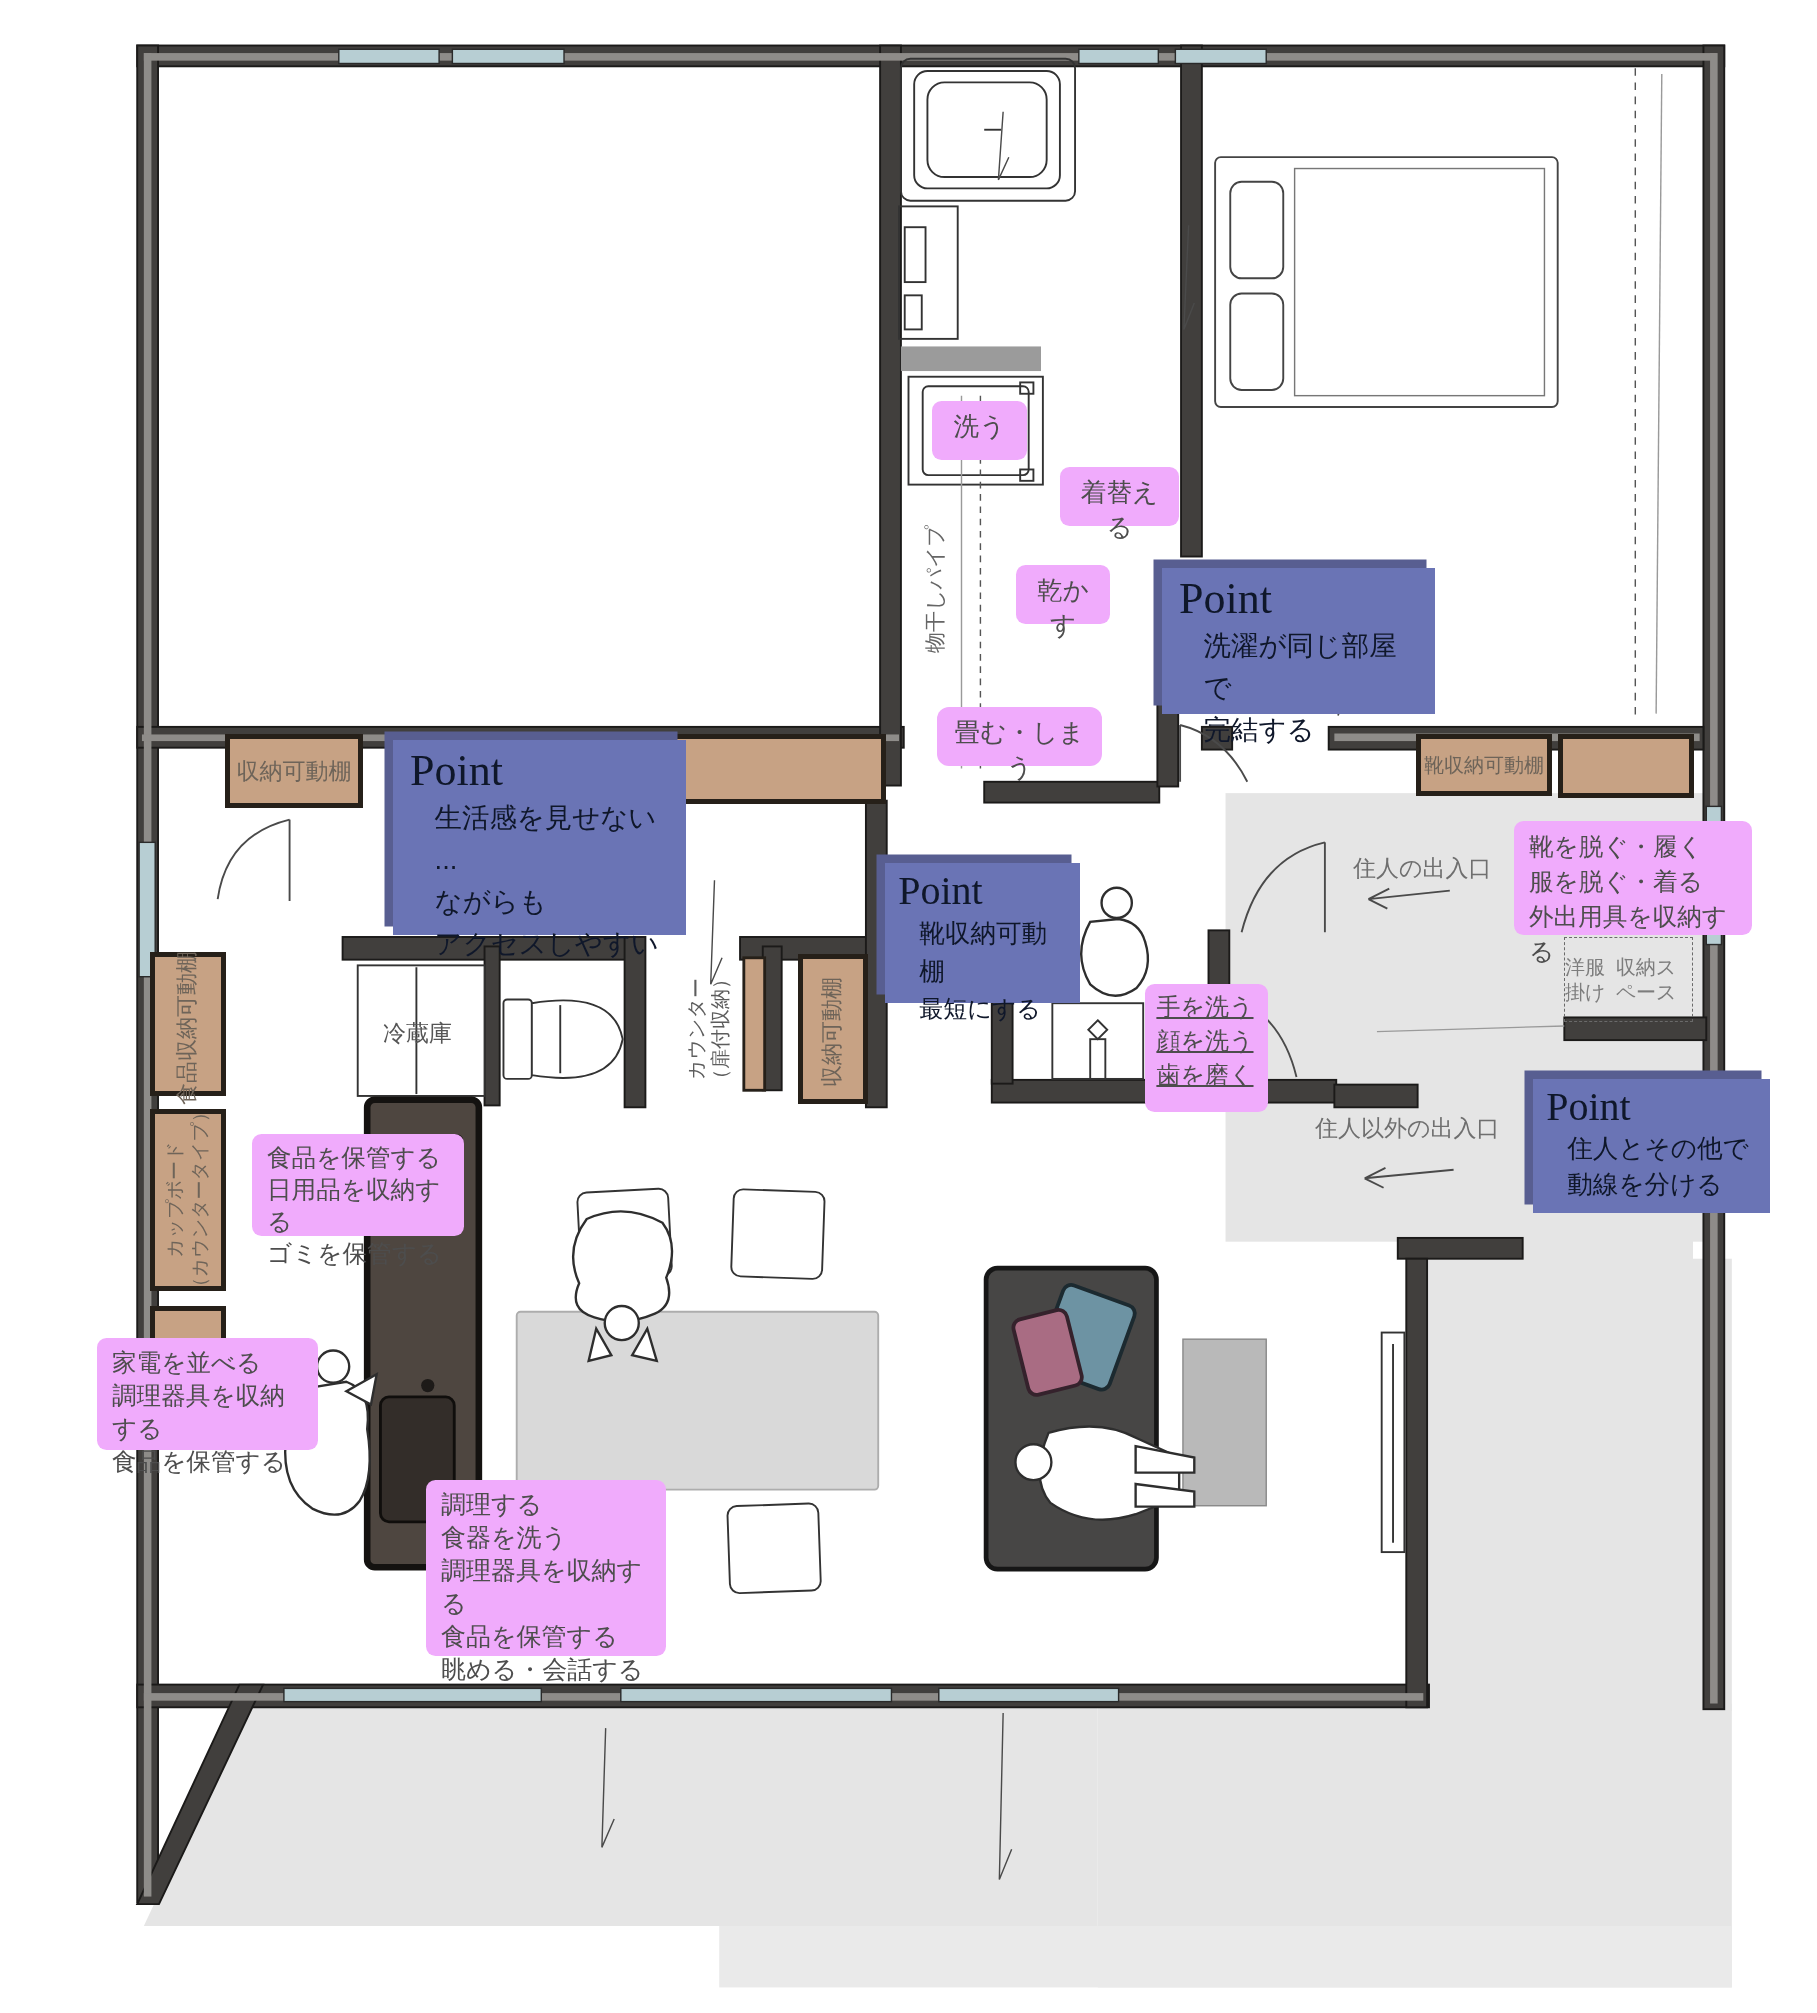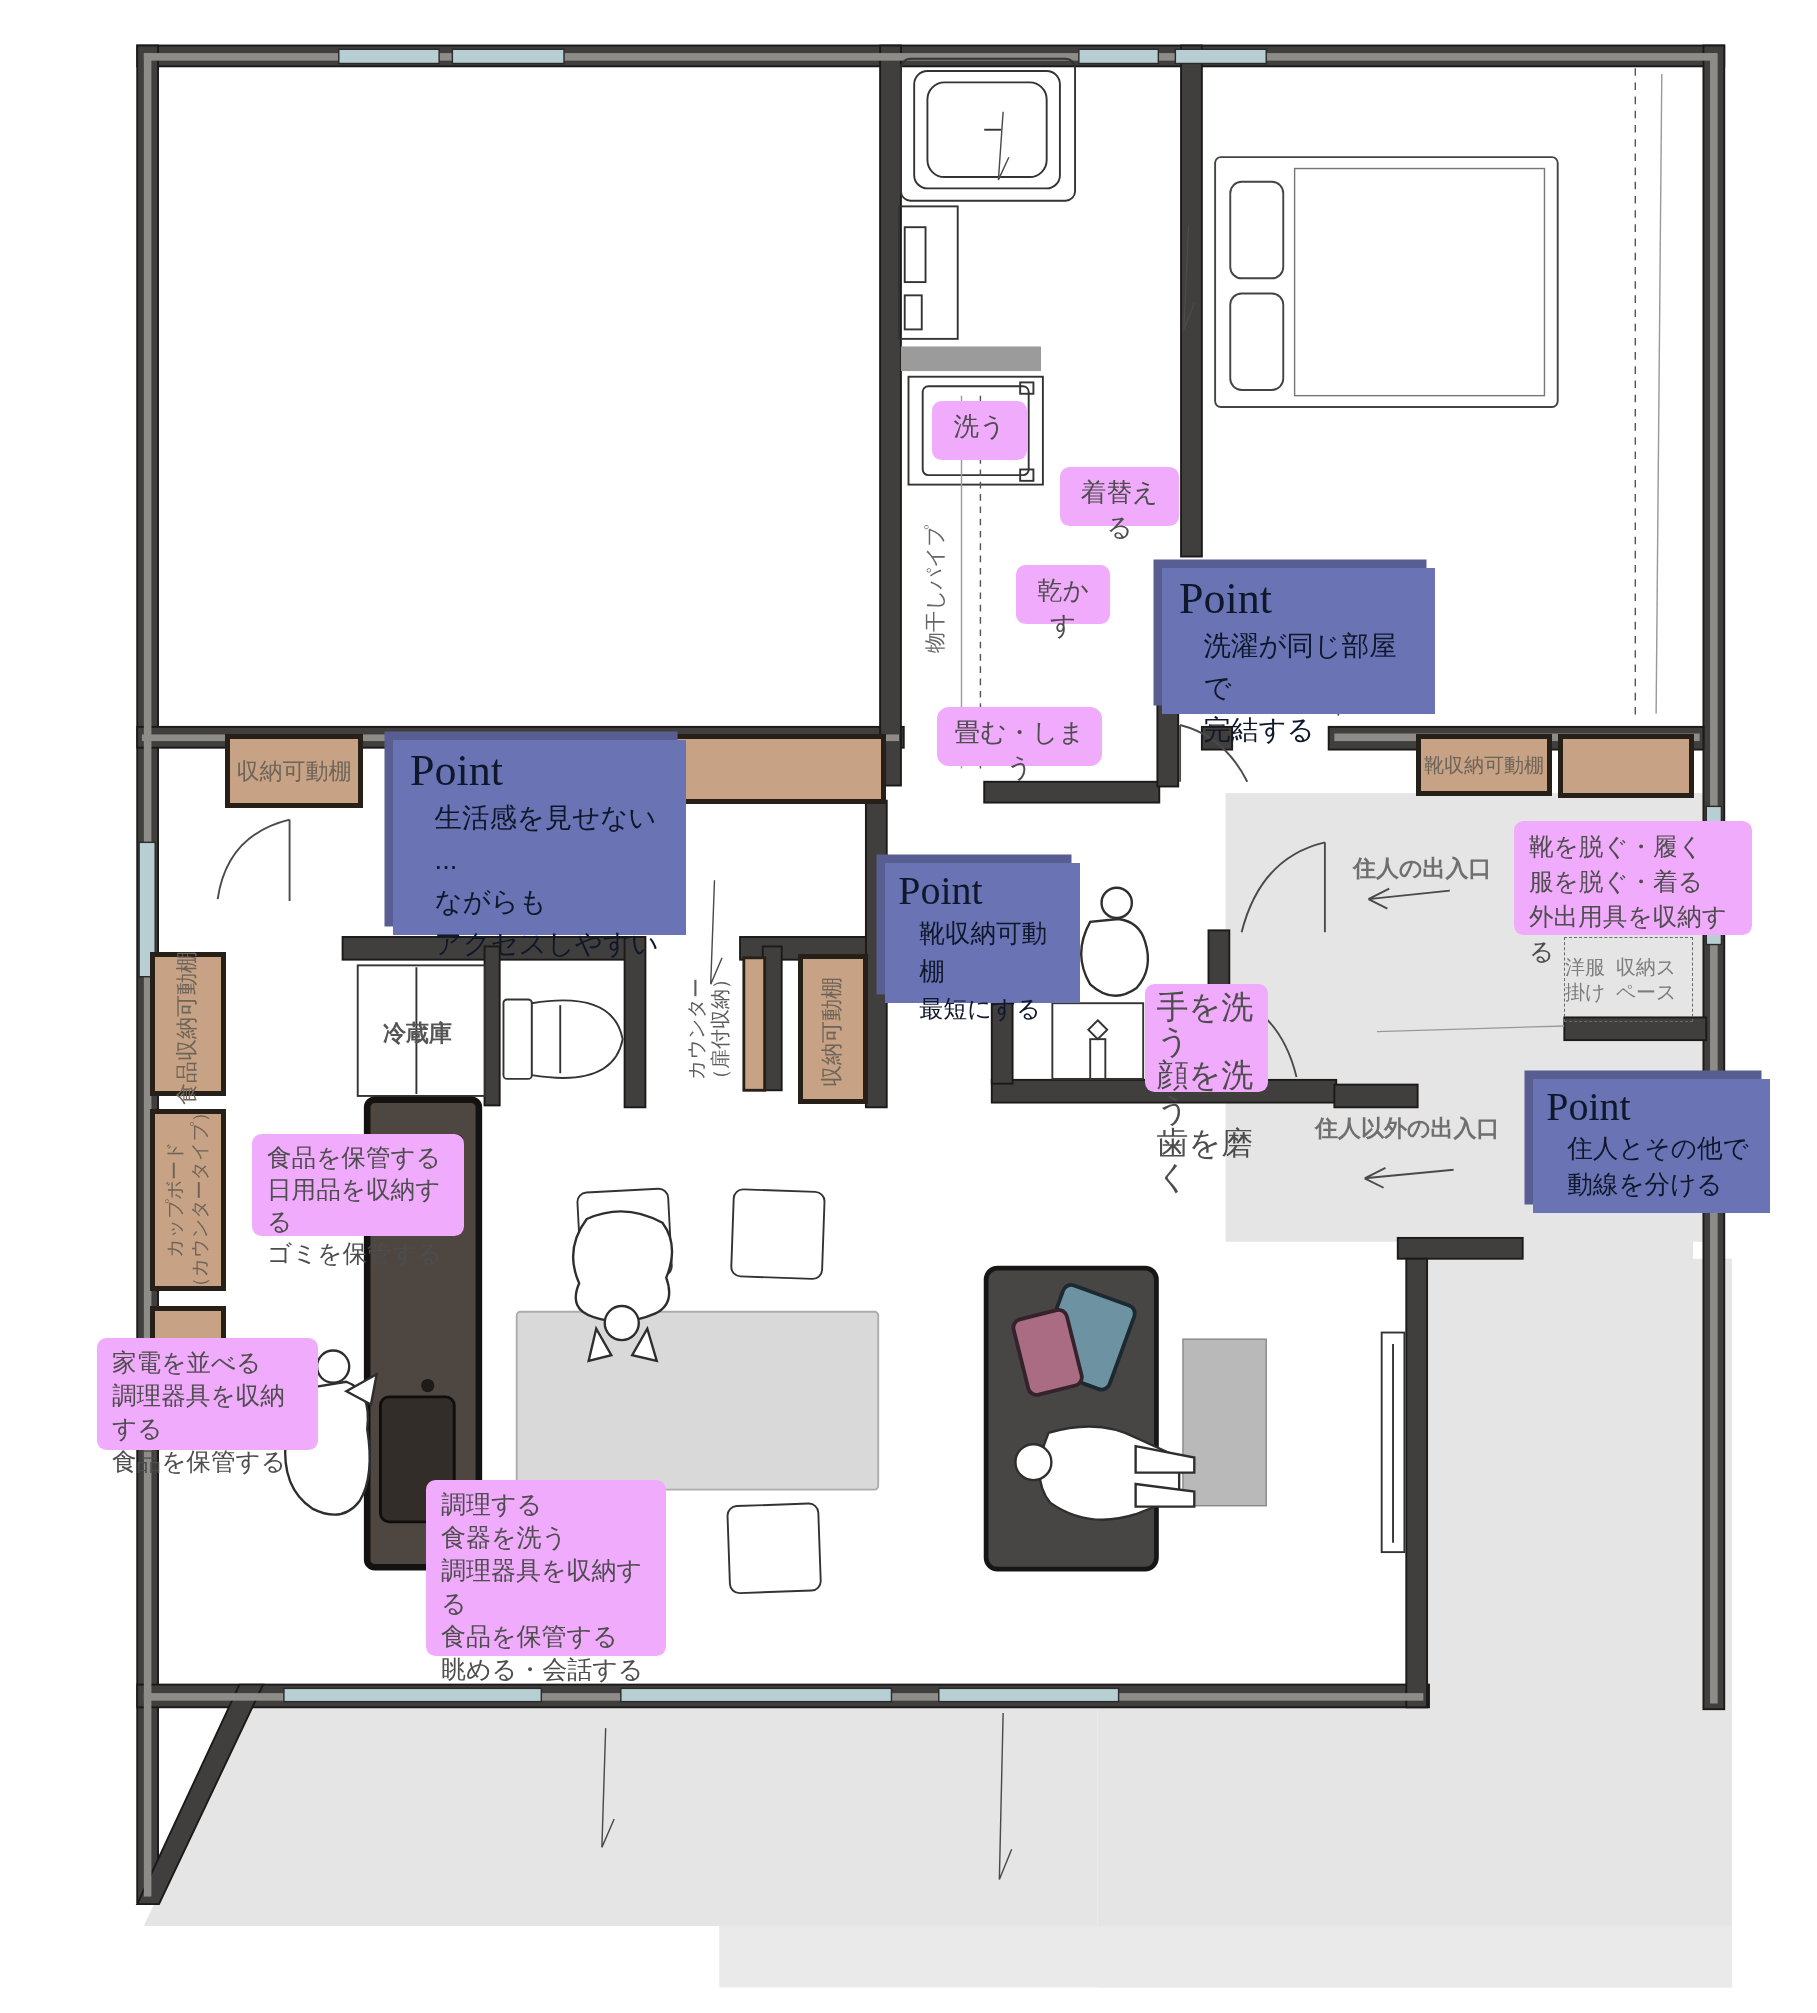--- a/index.html
+++ b/index.html
@@ -19,21 +19,21 @@
   .point .ptitle{font-family:"Liberation Serif","DejaVu Serif",serif;font-size:44px;line-height:53px;}
   .point .pline{font-size:27.4px;line-height:42px;margin-left:24.6px;}
 
   
   .shelf{position:absolute;z-index:4;background:#c7a284;border:5.7px solid #262019;box-sizing:border-box;
          display:flex;align-items:center;justify-content:center;color:#6e6459;}
 
   
   .vrot{position:absolute;z-index:6;transform:rotate(-90deg);color:#5d5d5d;text-align:center;white-space:nowrap;}
 
-  .ptext{position:absolute;z-index:6;color:#6f6f6f;white-space:nowrap;font-weight:bold;}
+  .ptext{position:absolute;z-index:6;color:#6f6f6f;white-space:nowrap;}
 
   .wardrobe{position:absolute;z-index:5;border:1.9px dashed #6a6a6a;color:#7d7d7d;font-size:20px;line-height:24.6px;
             display:flex;flex-direction:row;align-items:center;justify-content:center;box-sizing:border-box;}
 </style>
 </head>
 <body>
 
 <div id="plan">
 
   <svg id="plan-svg" width="1817" height="2014" viewBox="0 0 1920 2128">
@@ -260,21 +260,21 @@
     <span>乾かす</span>
   </div>
   <div class="glabel center" style="left:937px;top:707px;width:165px;height:59px;border-radius:12px;">
     <span>畳む・しまう</span>
   </div>
   <div class="glabel" style="left:1514px;top:821px;width:238px;height:114px;font-size:24.6px;">
     <span>靴を脱ぐ・履く</span>
     <span>服を脱ぐ・着る</span>
     <span>外出用具を収納する</span>
   </div>
-  <div class="glabel" style="left:1145px;top:984px;width:123px;height:108px;font-size:32px;line-height:34px;padding:5.7px 11.4px;">
+  <div class="glabel" style="left:1145px;top:984px;width:123px;height:128px;font-size:24px;line-height:34px;padding:5.7px 11.4px;text-decoration:underline;">
     <span>手を洗う</span>
     <span>顔を洗う</span>
     <span>歯を磨く</span>
   </div>
   <div class="glabel" style="left:252px;top:1134px;width:212px;height:102px;font-size:24.6px;line-height:32px;">
     <span>食品を保管する</span>
     <span>日用品を収納する</span>
     <span>ゴミを保管する</span>
   </div>
   <div class="glabel" style="left:97px;top:1338px;width:221px;height:112px;font-size:24.6px;line-height:33px;">

